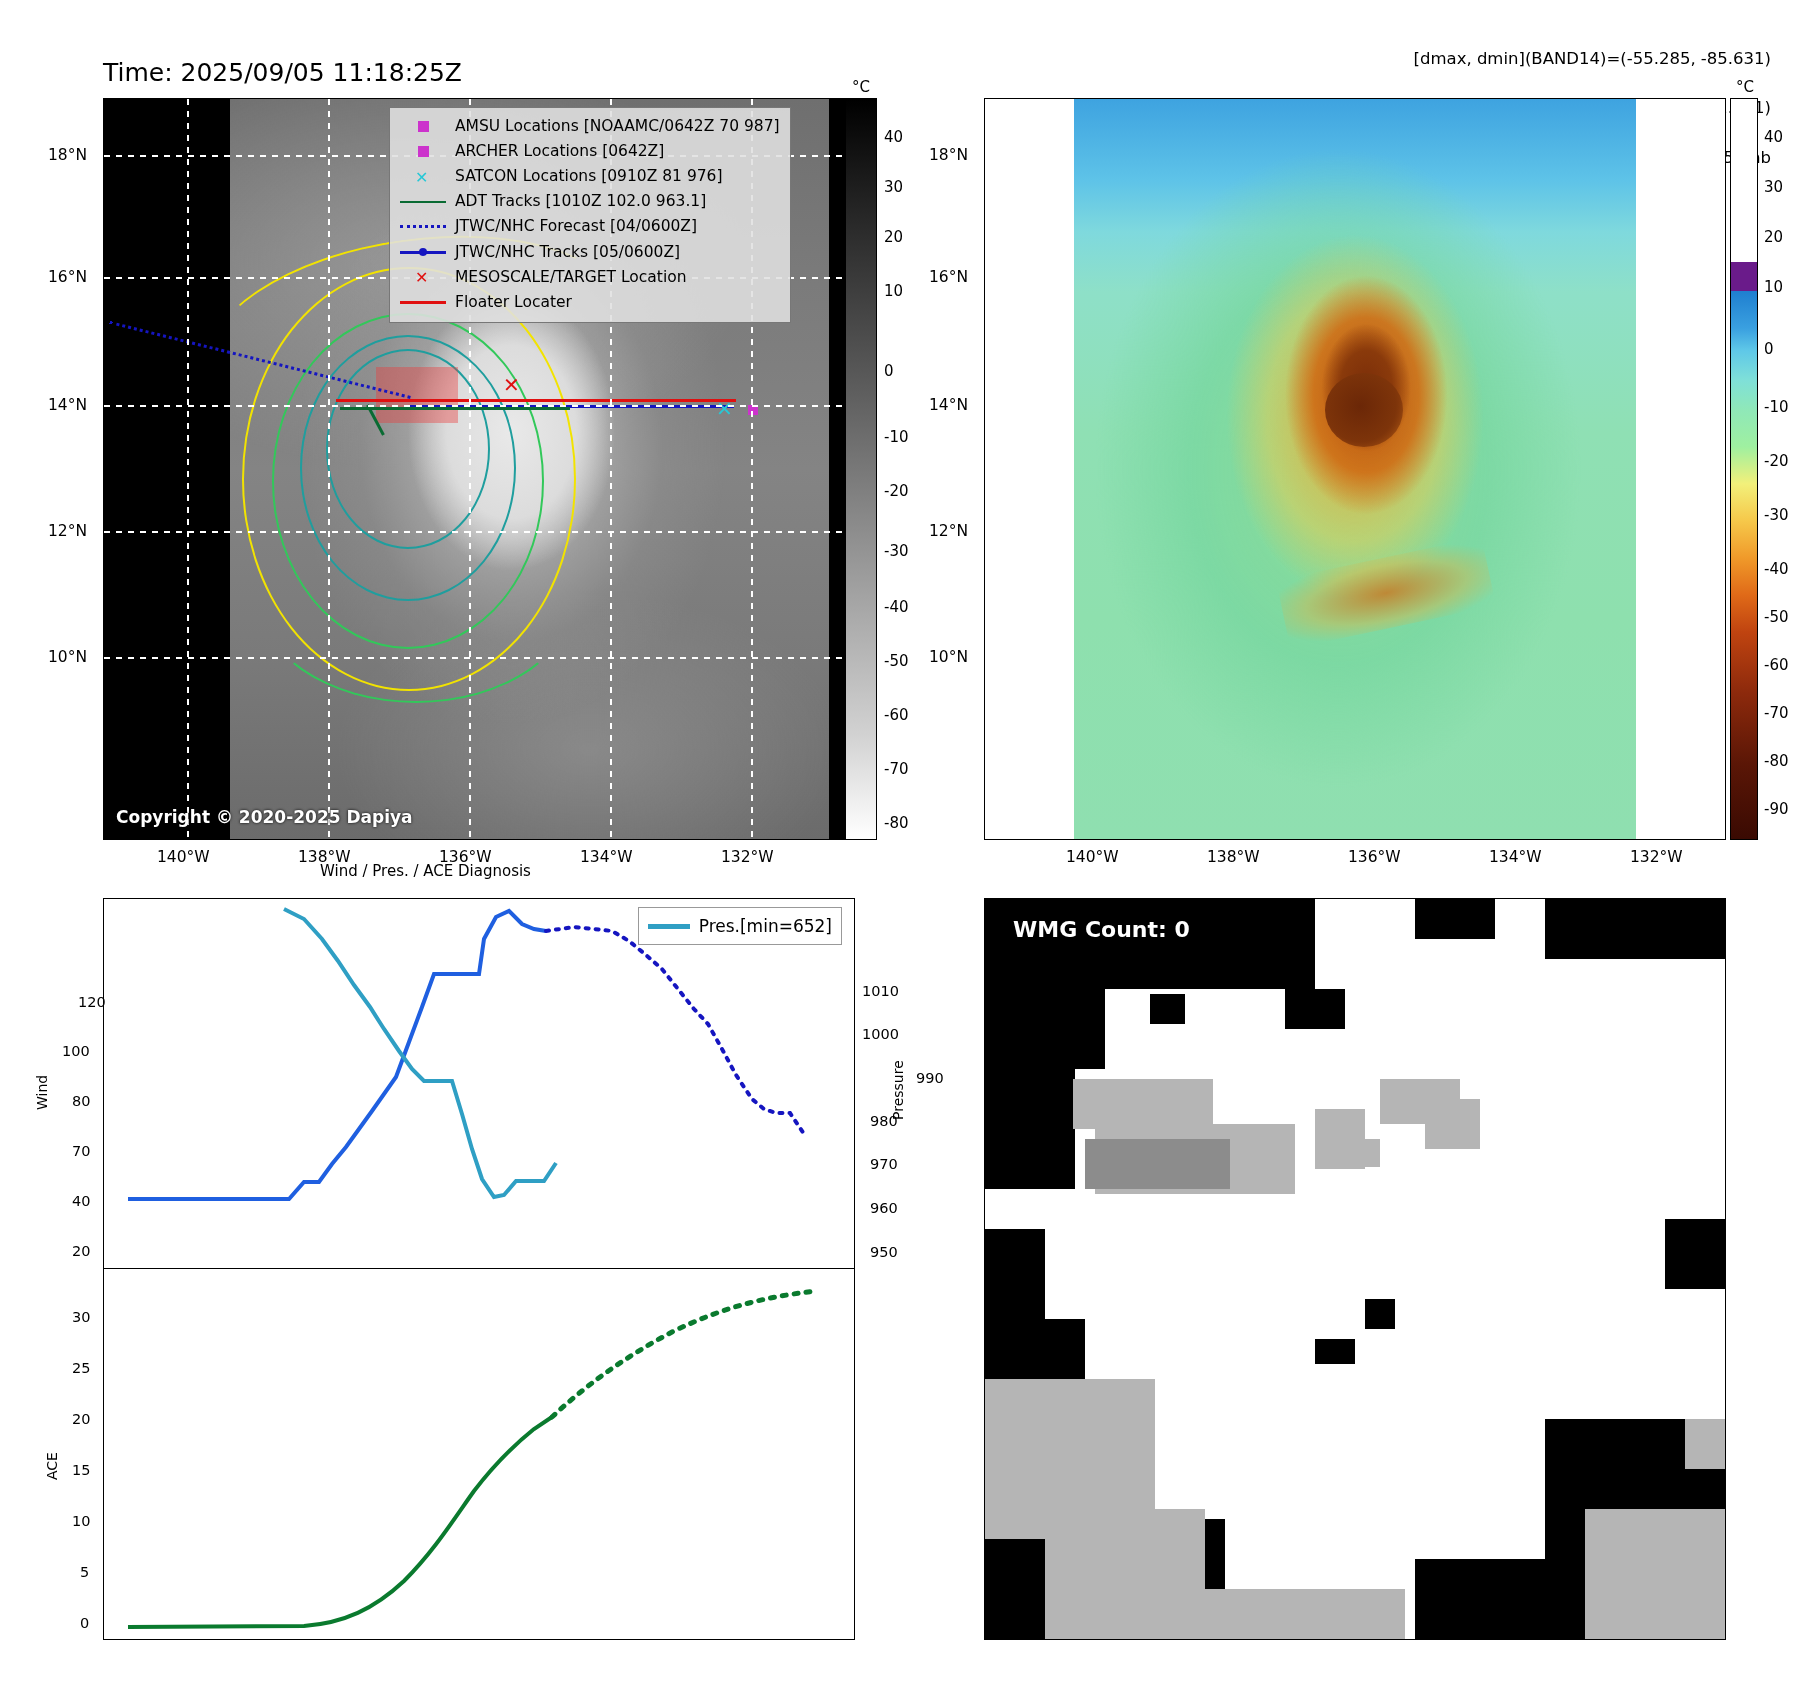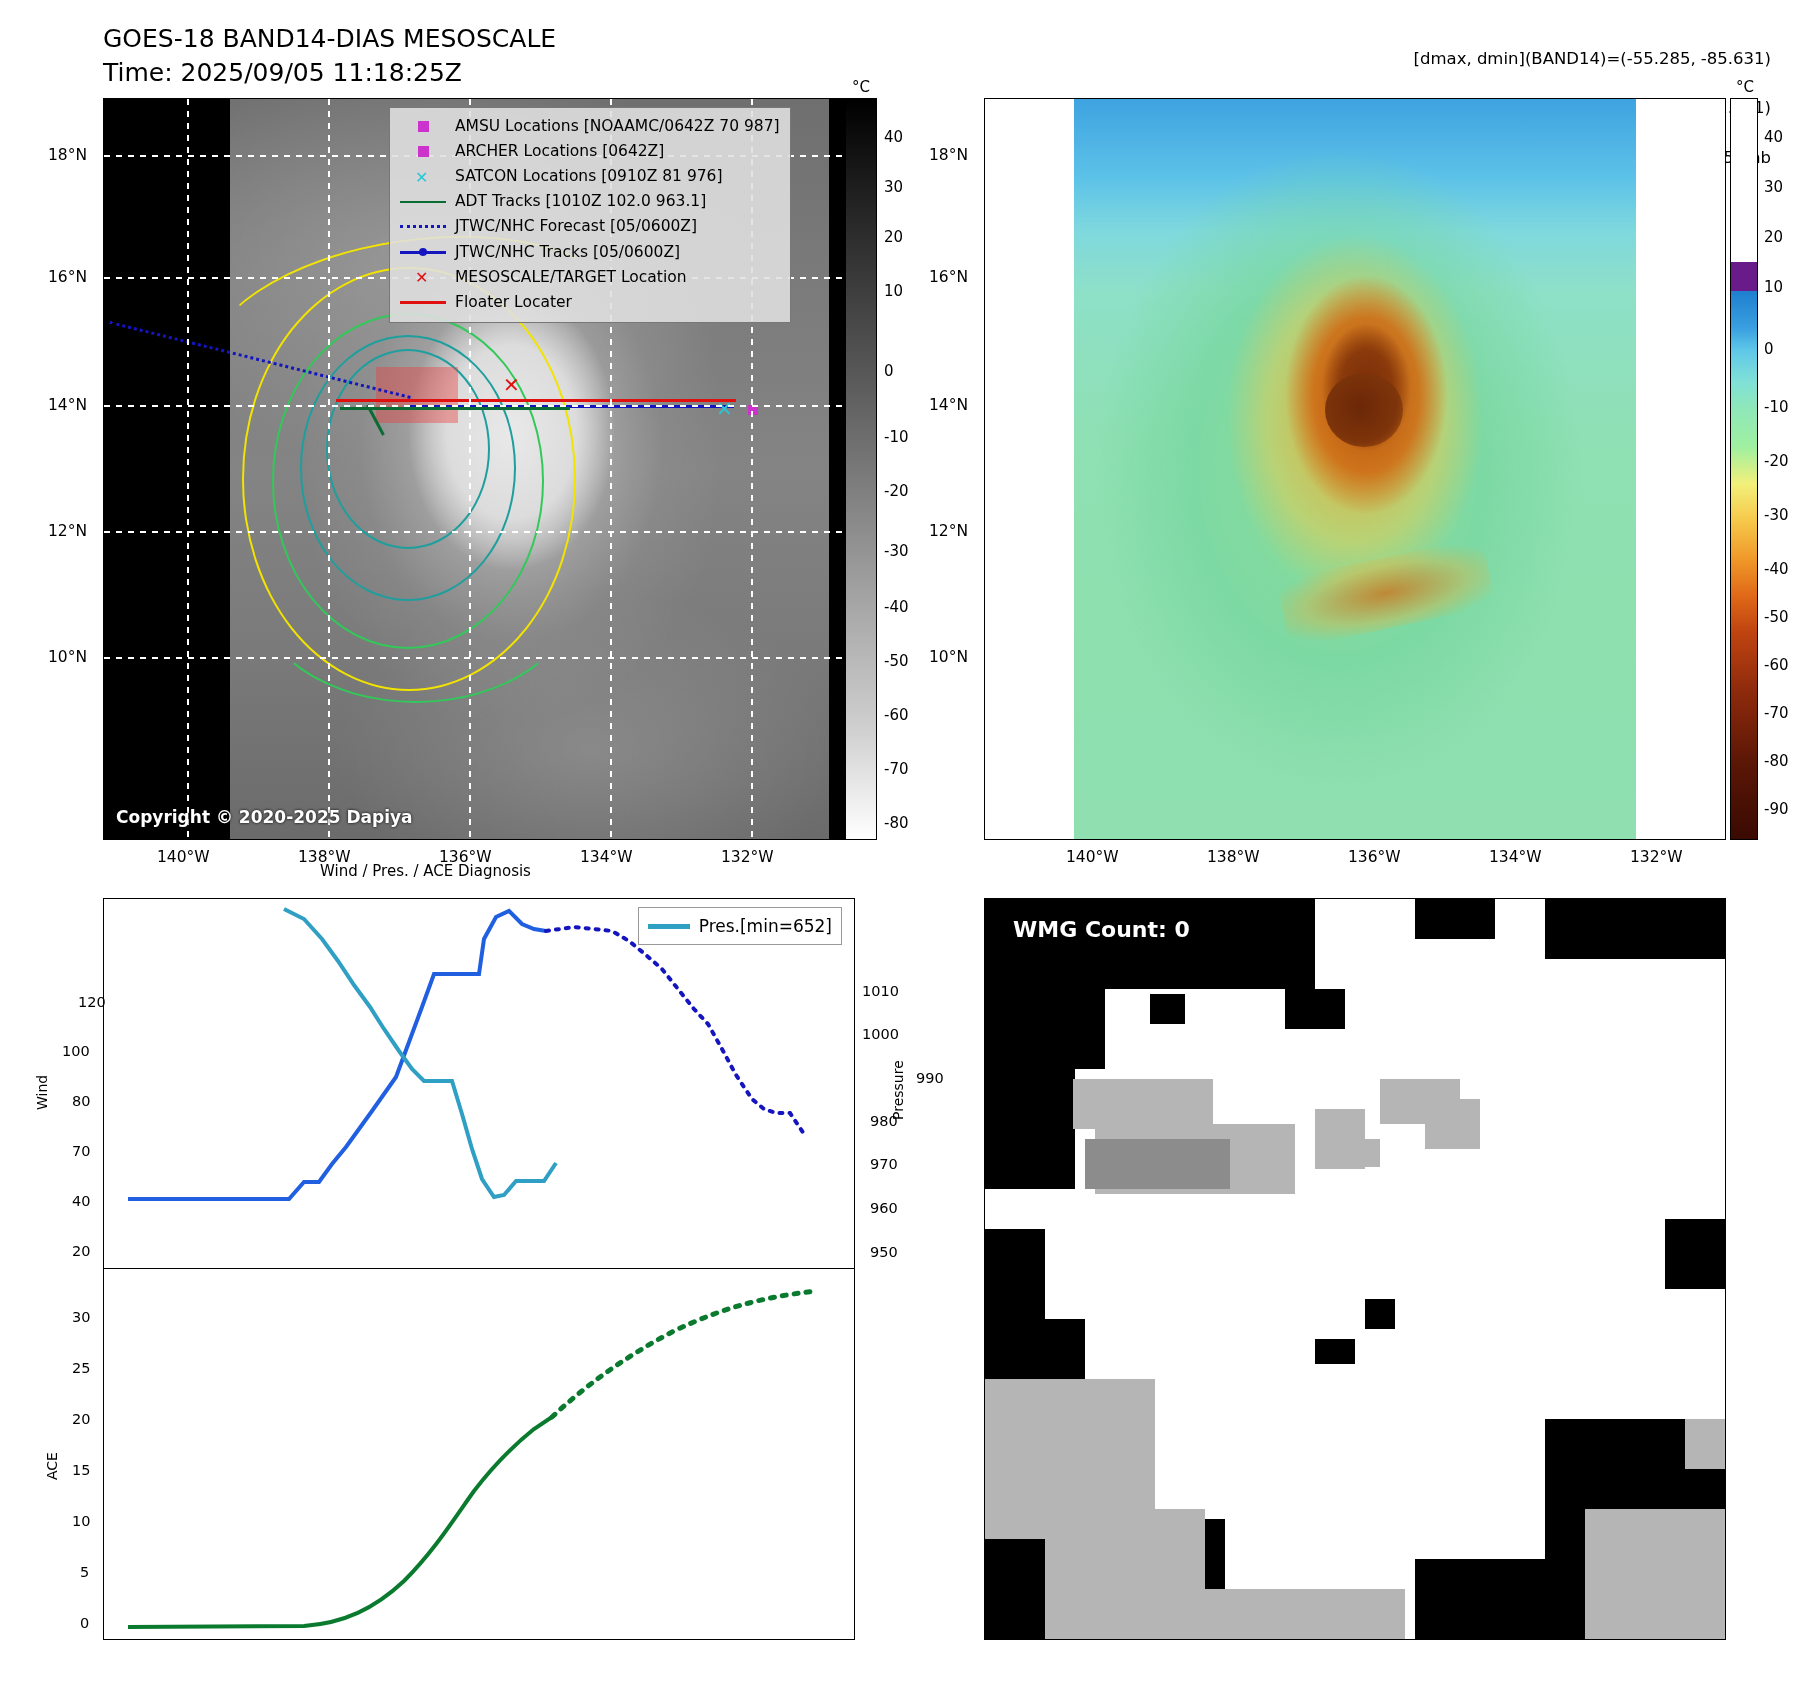--- a/index.html
+++ b/index.html
@@ -123,21 +123,21 @@
   #wmg-badge {
     position:absolute; left:16px; top:14px;
     background:#000; color:#fff; font-weight:bold;
     font-size:22px; padding:4px 12px 6px 12px;
   }
   .blk { position:absolute; }
 </style>
 </head>
 <body>
 
-<div id="tl-title"><span>GOES-18 BAND14-DIAS MESOSCALE</span><br><span>Time: 2025/09/05 11:18:25Z</span></div>
+<div id="tl-title"><br><span>Time: 2025/09/05 11:18:25Z</span></div>
 
 <div id="tl-plot">
   <div class="satbg">
     <div class="sat-grey"></div>
     <div class="sat-sidel"></div>
     <div class="sat-sider"></div>
   </div>
 
   <div class="ring" style="left:138px; top:168px; width:330px; height:420px; border-width:2px; border-color:#f2e300;"></div>
   <div class="ring" style="left:168px; top:214px; width:268px; height:332px; border-width:2px; border-color:#32c85a;"></div>
@@ -194,21 +194,21 @@
     <div class="legend-row">
       <span class="legend-key">
           <i style="position:absolute;left:0;top:6px;width:46px;height:2.5px;background:#0a6b33;display:block;"></i>
         </span>
       <span>ADT Tracks [1010Z 102.0 963.1]</span>
     </div>
     <div class="legend-row">
       <span class="legend-key">
           <i style="position:absolute;left:0;top:5px;width:46px;height:0;border-top:3px dotted #1515c0;display:block;"></i>
         </span>
-      <span>JTWC/NHC Forecast [05/0600Z]</span>
+      <span>JTWC/NHC Forecast [04/0600Z]</span>
     </div>
     <div class="legend-row">
       <span class="legend-key">
           <i style="position:absolute;left:0;top:6px;width:46px;height:2.5px;background:#1515c0;display:block;"></i>
           <i style="position:absolute;left:19px;top:3px;width:8px;height:8px;border-radius:50%;background:#1515c0;display:block;"></i>
         </span>
       <span>JTWC/NHC Tracks [05/0600Z]</span>
     </div>
     <div class="legend-row">
       <span class="legend-key">

